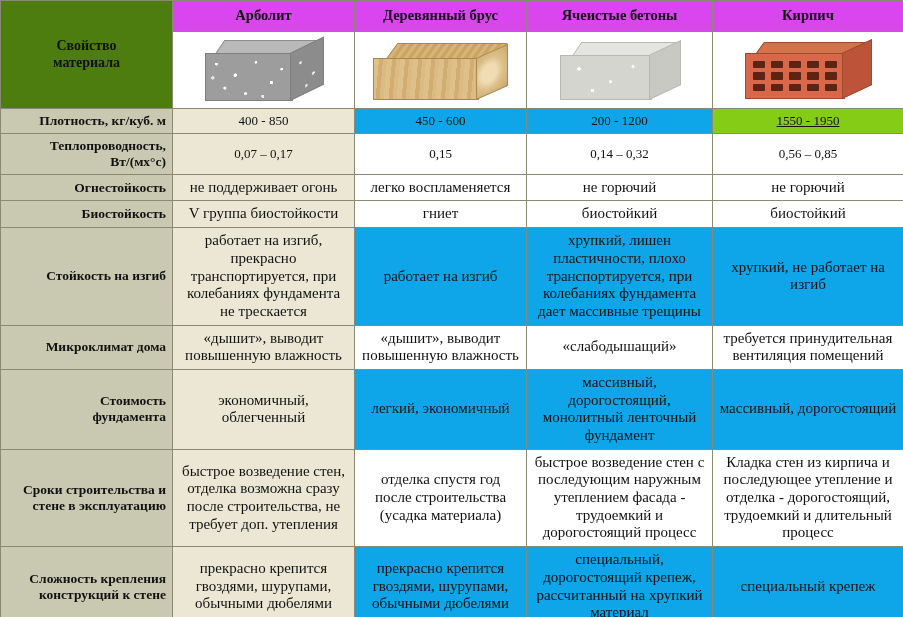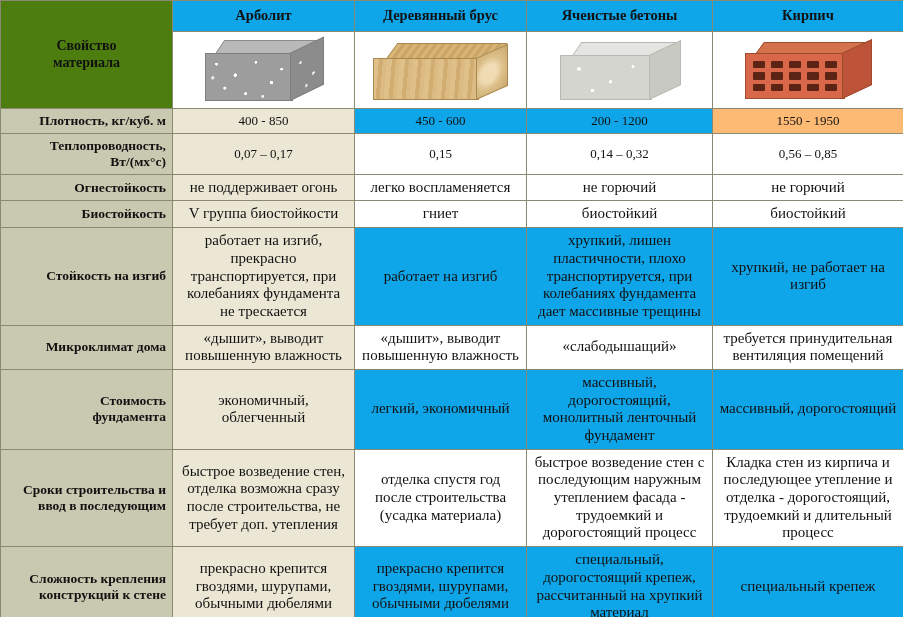--- a/index.html
+++ b/index.html
@@ -32,21 +32,21 @@
   col.c4{width:191px;}
 
   
   .hdr-corner{
     background:#4d7c0f;
     font-weight:bold;
     font-size:14px;
     text-align:center;
   }
   .hdr{
-    background:#0ea5e9;
+    background:#d946ef;
     font-weight:bold;
     font-size:14.5px;
     height:24px;
     padding:3px 4px;
   }
   
   .imgcell{
     background:#ffffff;
     height:72px;
     padding:2px;
@@ -55,21 +55,21 @@
   .rowlabel{
     background:#c9c8b0;
     font-weight:bold;
     font-size:13.5px;
     text-align:right;
     padding-left:9px;
   }
   
   .tintA{background:#ebe7d4;}
   .tintB{background:#0ea5e9;}
-  .tintD{background:#fdba74;}
+  .tintD{background:#84cc16;text-decoration:underline;}
 
   .cell-sm{font-size:15px;}
 
   
   .imgbox{display:flex;align-items:center;justify-content:center;height:68px;}
 
   
   .blk{position:relative;width:118px;height:60px;}
   .blk .top{
     position:absolute;left:14px;top:0;width:92px;height:14px;
@@ -318,21 +318,21 @@
         <div>Стоимость</div>
         <div>фундамента</div>
       </td>
       <td class="tintA cell-sm">экономичный, облегченный</td>
       <td class="tintB cell-sm">легкий, экономичный</td>
       <td class="tintB cell-sm">массивный, дорогостоящий, монолитный ленточный фундамент</td>
       <td class="tintB cell-sm">массивный, дорогостоящий</td>
     </tr>
 
     <tr>
-      <td class="rowlabel">Сроки строительства и ввод в последующим</td>
+      <td class="rowlabel">Сроки строительства и стене в эксплуатацию</td>
       <td class="tintA cell-sm">быстрое возведение стен, отделка возможна сразу после строительства, не требует доп. утепления</td>
       <td class="cell-sm">отделка спустя год после строительства (усадка материала)</td>
       <td class="cell-sm">быстрое возведение стен с последующим наружным утеплением фасада - трудоемкий и дорогостоящий процесс</td>
       <td class="cell-sm">Кладка стен из кирпича и последующее  утепление и отделка - дорогостоящий, трудоемкий и длительный процесс</td>
     </tr>
 
     <tr>
       <td class="rowlabel">Сложность крепления конструкций к стене</td>
       <td class="tintA cell-sm">прекрасно крепится гвоздями, шурупами, обычными дюбелями</td>
       <td class="tintB cell-sm">прекрасно крепится гвоздями, шурупами, обычными дюбелями</td>

